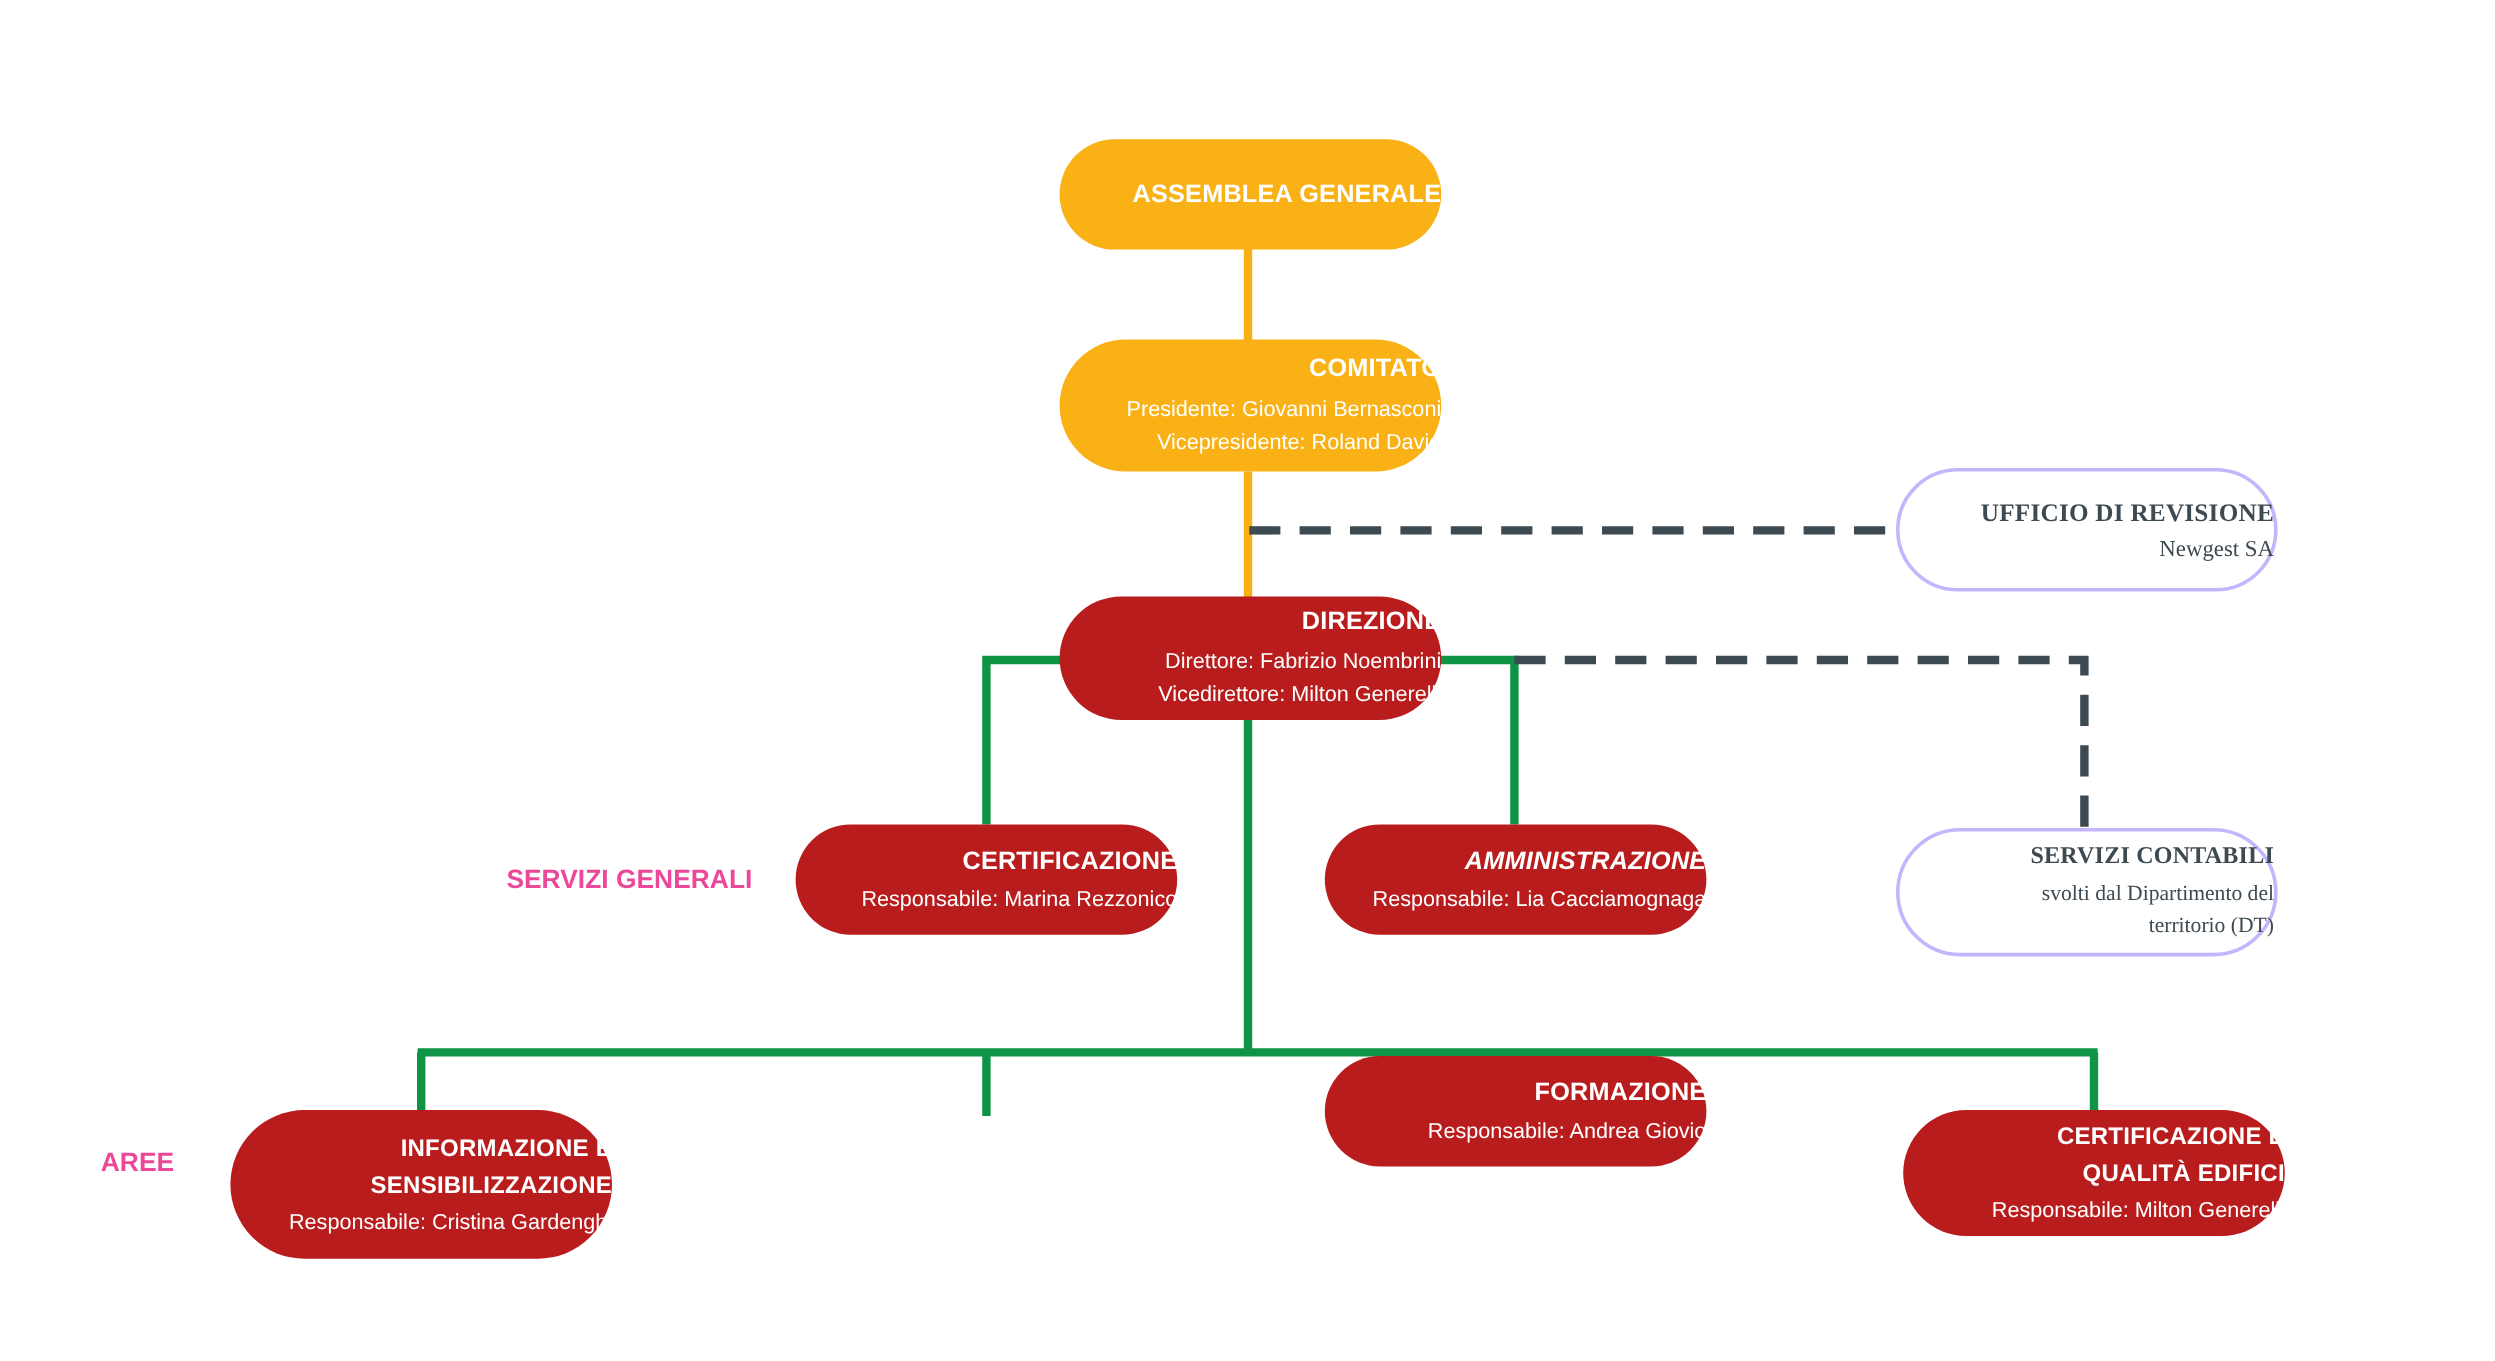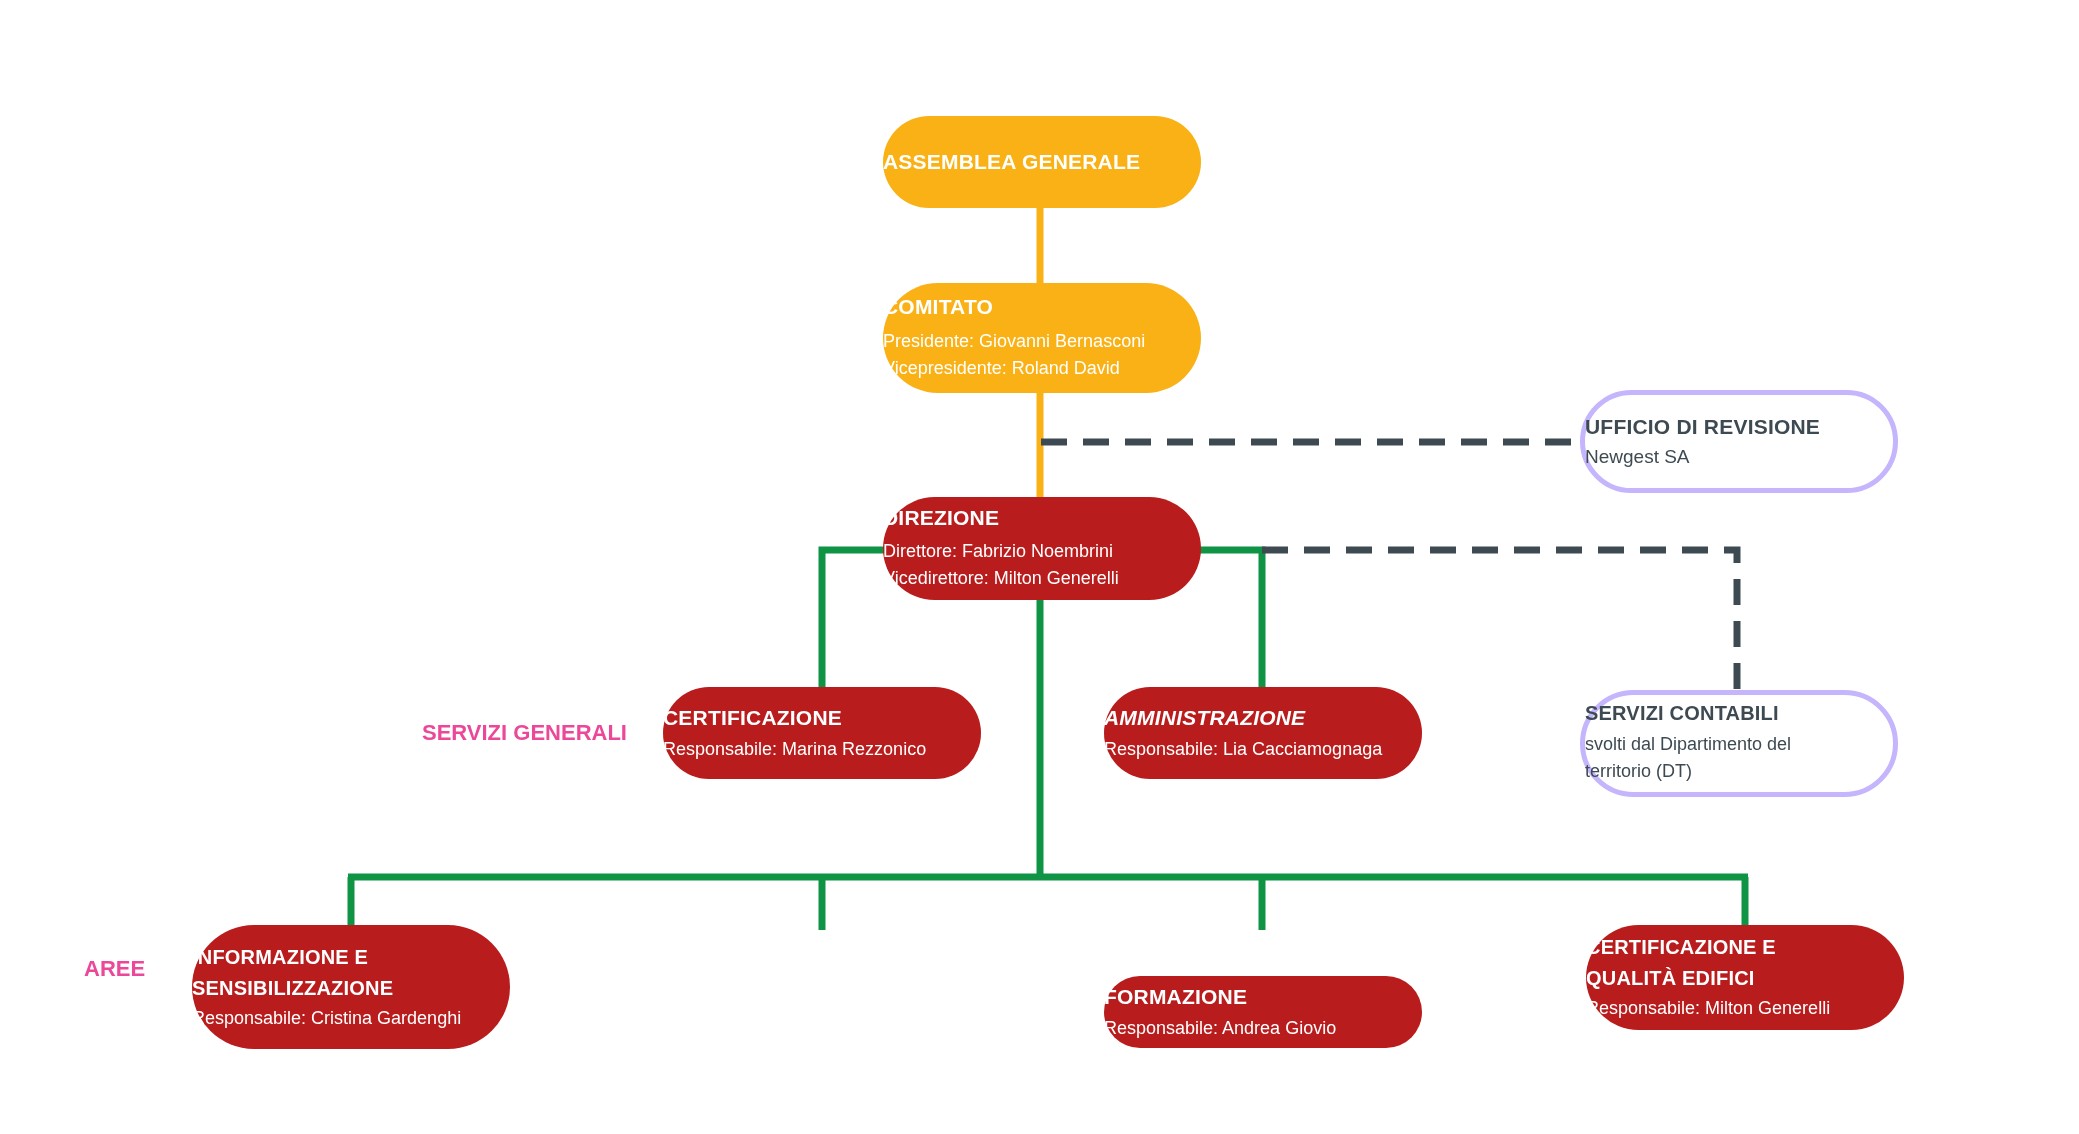--- a/index.html
+++ b/index.html
@@ -22,21 +22,21 @@
     left: 0;
     top: 0;
     width: 2079px;
     height: 1134px;
   }
   .node {
     position: absolute;
     box-sizing: border-box;
     display: flex;
     flex-direction: column;
-    align-items: flex-start;
+    align-items: flex-end;
     justify-content: center;
     text-align: center;
     z-index: 5;
   }
   .node .title {
     font-weight: bold;
     letter-spacing: .2px;
   }
   .node .sub {
     font-weight: normal;
@@ -47,23 +47,24 @@
     border-radius: 999px;
     color: #ffffff;
   }
   .pill-green {
     background: #b91c1c;
     border-radius: 999px;
     color: #ffffff;
   }
   .pill-outline {
     background: #ffffff;
-    border: 5px solid #c4b5fd;
+    border: 3px solid #c4b5fd;
     border-radius: 999px;
     color: #3E4A52;
+    font-family: Liberation Serif, serif;
   }
   
   .section-label {
     position: absolute;
     color: #ec4899;
     font-weight: bold;
     z-index: 5;
     white-space: nowrap;
   }
 </style>
@@ -133,21 +134,21 @@
     <div class="sub" style="font-size:18px; line-height:1.5;">territorio (DT)</div>
   </div>
 
   <div class="node pill-green" style="left:192px; top:925px; width:318px; height:124px;">
     <div class="title" style="font-size:20px;">INFORMAZIONE E</div>
     <div class="title" style="font-size:20px; margin-top:8px; margin-bottom:8px;">SENSIBILIZZAZIONE</div>
     <div class="sub" style="font-size:18px;">Responsabile: Cristina Gardenghi</div>
   </div>
 
 
-  <div class="node pill-green" style="left:1104px; top:976px; width:318px; height:72px;">
+  <div class="node pill-green" style="left:1104px; top:880px; width:318px; height:92px;">
     <div class="title" style="font-size:21px; margin-bottom:9px;">FORMAZIONE</div>
     <div class="sub" style="font-size:18px;">Responsabile: Andrea Giovio</div>
   </div>
 
   <div class="node pill-green" style="left:1586px; top:925px; width:318px; height:105px;">
     <div class="title" style="font-size:20px;">CERTIFICAZIONE E</div>
     <div class="title" style="font-size:20px; margin-top:8px; margin-bottom:8px;">QUALITÀ EDIFICI</div>
     <div class="sub" style="font-size:18px;">Responsabile: Milton Generelli</div>
   </div>
 

